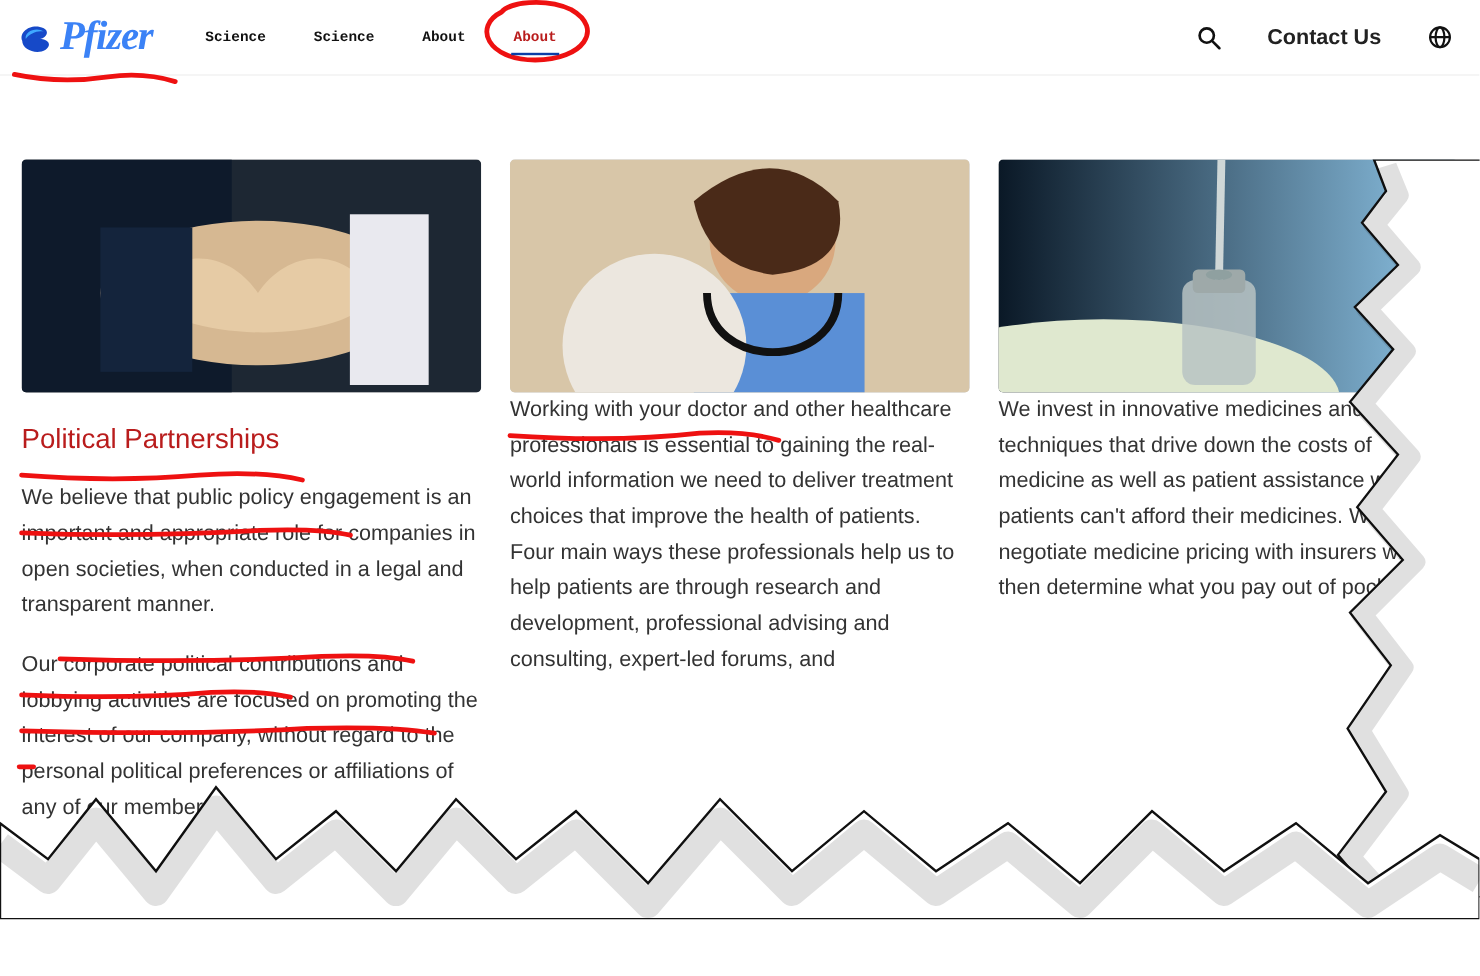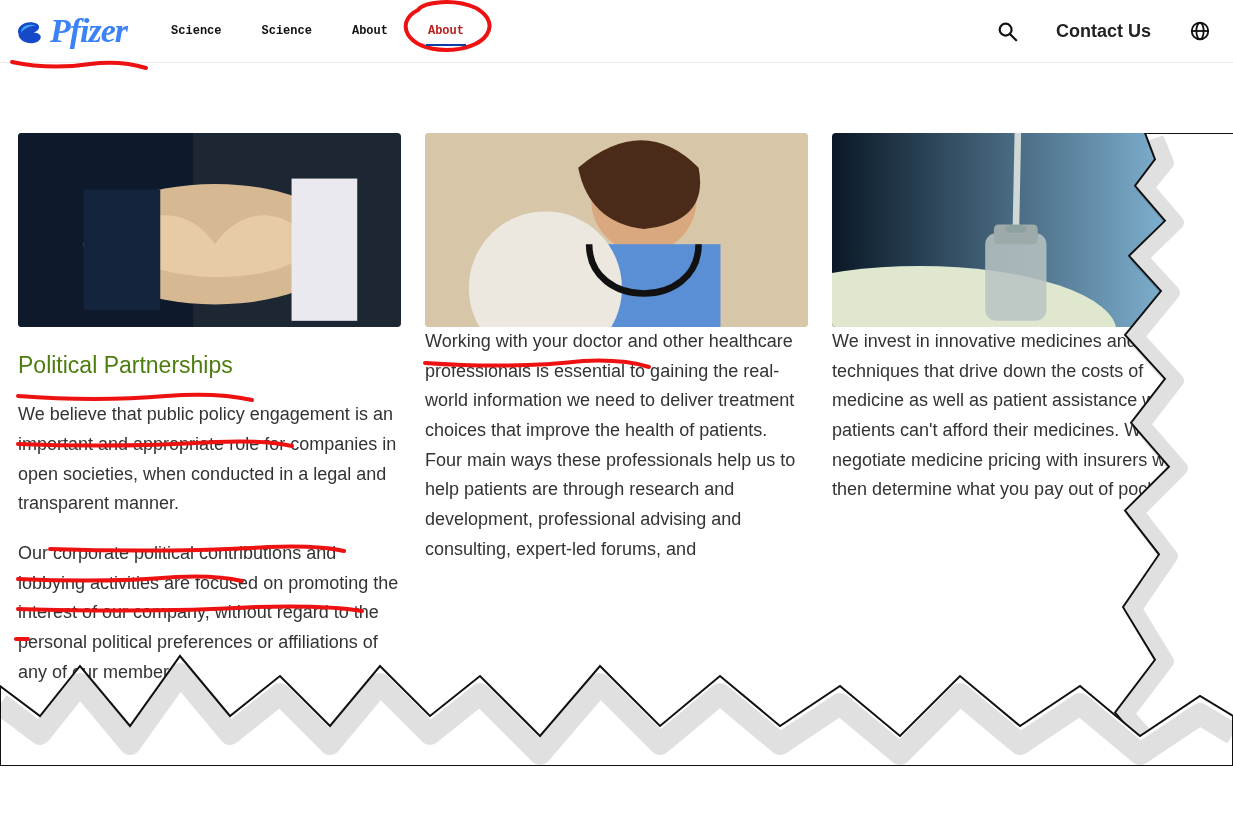--- a/index.html
+++ b/index.html
@@ -71,21 +71,21 @@
     background: #ccc;
     overflow: hidden;
     display: flex;
     align-items: center;
     justify-content: center;
   }
   .card-img svg { width: 100%; height: 100%; }
   .card h3 {
     font-size: 23px;
     font-weight: 400;
-    color: #4d7c0f;
+    color: #b91c1c;
     margin: 22px 0 18px 0;
     line-height: 1.45;
     cursor: pointer;
     position: relative;
   }
   .card p {
     font-size: 18px;
     line-height: 1.65;
     color: #333;
     margin-bottom: 20px;

